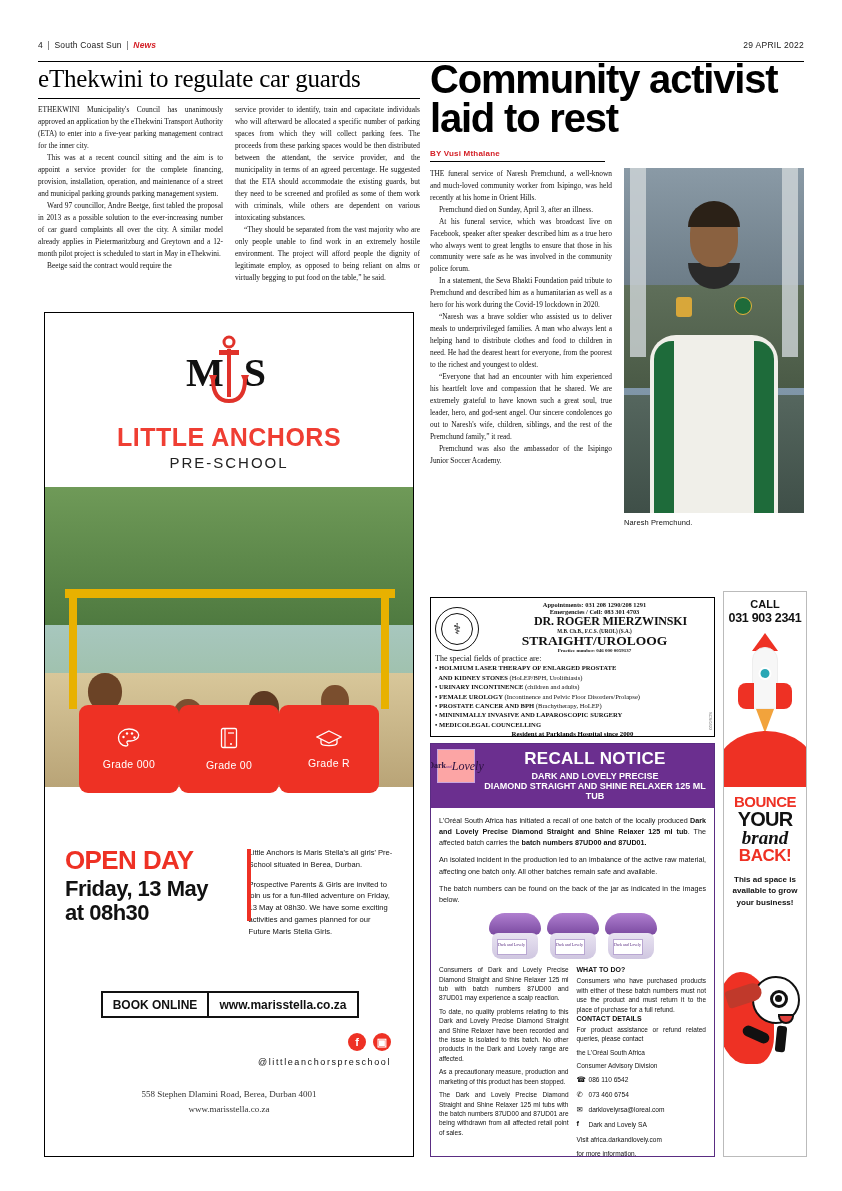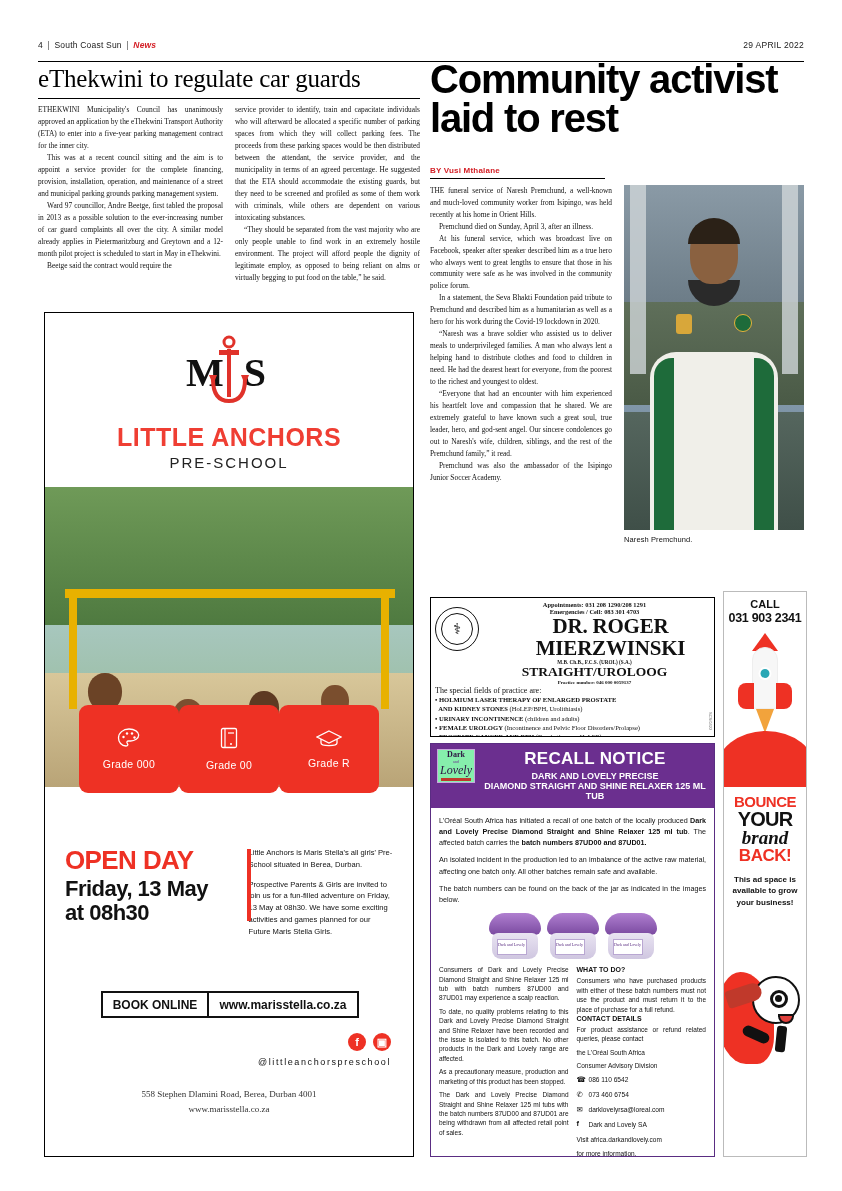--- a/index.html
+++ b/index.html
@@ -36,21 +36,21 @@
   .bodytext p.first { text-indent:0; }
 
   
   .story-right { position:absolute; left:430px; top:60px; width:374px; }
   .headline-right {
     font-family:"Liberation Sans", sans-serif; font-weight:bold;
     font-size:40px; line-height:.97; letter-spacing:-1.2px; color:#000;
   }
   .byline {
     font-family:"Liberation Sans",sans-serif; font-weight:bold; font-size:8px;
-    color:#d42027; margin-top:28px; letter-spacing:.2px;
+    color:#d42027; margin-top:11px; letter-spacing:.2px;
   }
   .byline-rule { border-top:1px solid #000; margin-top:3px; width:175px; }
 
   .right-grid { display:flex; gap:12px; margin-top:6px; }
   .right-col-text { width:182px; }
   .right-col-photo { width:180px; }
 
   .photo {
     width:180px; height:345px; position:relative; overflow:hidden;
     background: linear-gradient(#9fb4c6, #6e8597);
@@ -185,42 +185,42 @@
   }
   .doc-top { display:flex; }
   .doc-seal { width:44px; height:44px; flex:0 0 44px; border:1.2px solid #111; border-radius:50%;
     position:relative; margin-top:6px; }
   .doc-seal .inner { position:absolute; inset:5px; border:1px solid #111; border-radius:50%; }
   .doc-seal .cad { position:absolute; left:50%; top:50%; transform:translate(-50%,-50%);
     font-size:15px; color:#111; }
   .doc-headblock { flex:1; text-align:center; }
   .doc-appt { font-family:"Liberation Serif",serif; font-weight:bold; font-size:6.4px; color:#111; }
   .doc-emerg { font-family:"Liberation Serif",serif; font-weight:bold; font-size:6.4px; color:#111; }
-  .doc-name { font-family:"Liberation Serif",serif; font-weight:bold; font-size:21px;
+  .doc-name { font-family:"Liberation Serif",serif; font-weight:bold; font-size:12px;
     color:#111; letter-spacing:-.2px; line-height:1.05;padding-left:32px; }
   .doc-quals { font-family:"Liberation Serif",serif; font-weight:bold; font-size:5.2px; color:#111; }
   .doc-spec { font-family:"Liberation Serif",serif; font-weight:bold; font-size:13.5px; color:#111; line-height:1.1; }
   .doc-pract { font-family:"Liberation Serif",serif; font-weight:bold; font-size:5px; color:#111; }
   .doc-fields { font-family:"Liberation Serif",serif; font-size:8px; color:#111; margin-top:1px; }
   .doc-list { list-style:none; font-family:"Liberation Serif",serif; font-size:6.6px; line-height:1.42; color:#111; }
   .doc-list li { font-weight:bold; }
   .doc-list li .norm { font-weight:normal; }
   .doc-list li .ind { display:block; }
   .doc-res { text-align:center; font-family:"Liberation Serif",serif; font-weight:bold; font-size:6.8px; margin-top:1px; }
   .doc-vert { position:absolute; right:1px; bottom:6px; writing-mode:vertical-rl;
     font-family:"Liberation Sans",sans-serif; font-size:4px; color:#777; }
 
   
   .ad-recall {
     position:absolute; left:430px; top:743px; width:285px; height:414px;
     border:1px solid #5a2d82; background:#fff; overflow:hidden;
   }
   .rc-head { background:#6b2f8f; padding:5px 6px 7px 6px; display:flex; gap:7px; align-items:flex-start; }
-  .rc-logo { width:38px; height:34px; background:#86efac; border:1px solid #c9a6dd;
-    display:flex; flex-direction:column; align-items:center; justify-content:center; }
+  .rc-logo { width:38px; height:34px; background:#fca5a5; border:1px solid #c9a6dd;
+    display:flex; flex-direction:row; align-items:center; justify-content:center; }
   .rc-logo .l1 { font-family:"Liberation Serif",serif; font-weight:bold; font-size:8px; color:#2b1240; line-height:1; }
   .rc-logo .l2 { font-family:"Liberation Serif",serif; font-size:4px; color:#6b2f8f; }
   .rc-logo .l3 { font-family:Liberation Serif, serif; font-style:italic; font-size:12px; color:#2b1240; line-height:1;text-align:right; }
   .rc-logo .l4 { width:30px; height:3px; background:#c0392b; margin-top:2px; }
   .rc-headtxt { flex:1; text-align:center; color:#fff; font-family:"Liberation Sans",sans-serif; }
   .rc-t1 { font-weight:bold; font-size:17px; letter-spacing:.3px; }
   .rc-t2 { font-weight:bold; font-size:9px; margin-top:2px; }
   .rc-t3 { font-weight:bold; font-size:9px; }
   .rc-body { padding:7px 8px 0 8px; font-family:"Liberation Sans",sans-serif;
     font-size:7.2px; line-height:1.55; color:#111; text-align:justify; }

